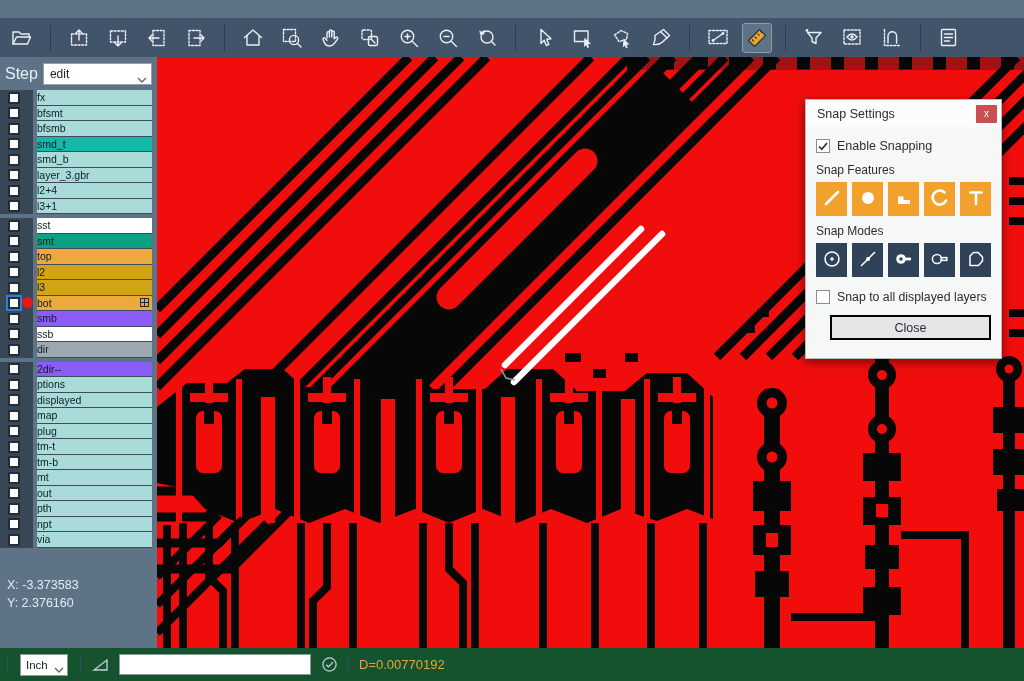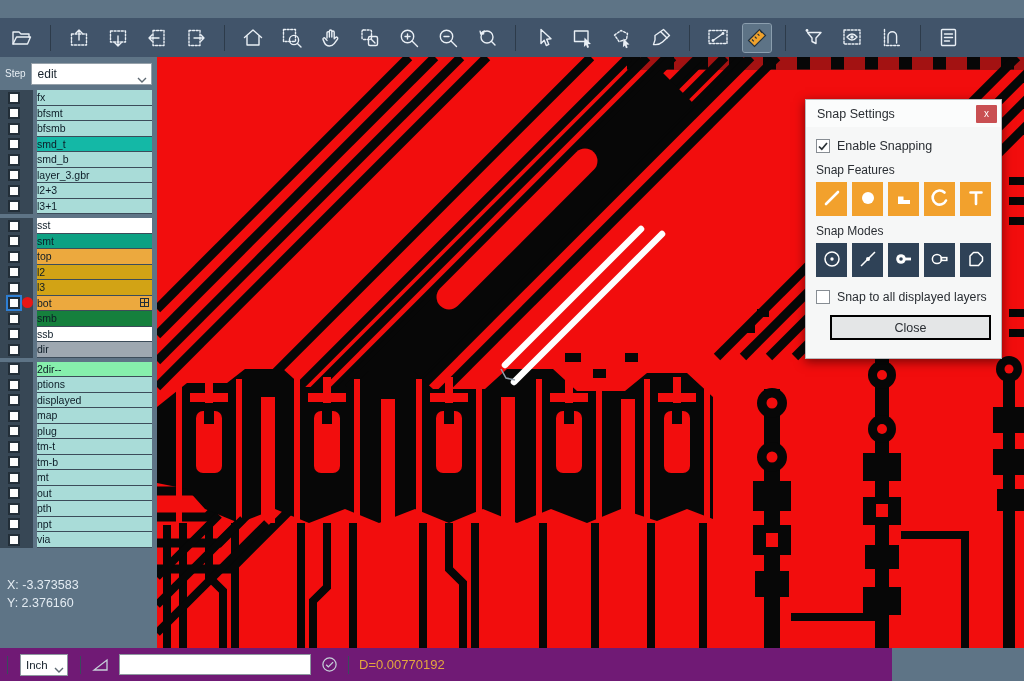--- a/index.html
+++ b/index.html
@@ -17,21 +17,21 @@
   .toolbar{position:absolute;left:0;top:18px;width:1024px;height:39px;background:#41546a;
            display:flex;align-items:center;padding-left:8px;gap:11px;}
   .tbtn{width:28px;height:28px;display:flex;align-items:center;justify-content:center;color:#e9eff5;border-radius:2px;}
   .tbtn.active{background:#5d7386;outline:1px solid #8b9eae;}
   .tbtn svg{display:block;}
   .tsep{width:1px;height:26px;background:#2d3b4a;margin:0 3px;}
 
   
   .sidebar{position:absolute;left:0;top:57px;width:157px;height:591px;background:#5e7486;}
   .step-row{height:33px;display:flex;align-items:center;padding:0 5px 0 5px;gap:5px;}
-  .step-label{font-size:10px;color:#e6edf3;}
+  .step-label{font-size:16px;color:#e6edf3;}
   .step-select{flex:1;height:22px;background:#fff;border:1px solid #96a1aa;display:flex;align-items:center;
                font-size:12px;color:#17222c;padding-left:6px;position:relative;}
   .step-select .chev{position:absolute;right:4px;top:8px;}
   .lgroup{margin-bottom:4px;}
   .lrow{display:flex;height:15.5px;align-items:stretch;}
   .chkcell{width:33px;background:#374755;display:flex;align-items:center;padding-left:8px;flex:none;}
   .lchk{width:12px;height:12px;background:#fdfdfd;border:2px solid #222e38;flex:none;}
   .lchk.sel{outline:2px solid #2e7fd4;}
   .lname{flex:1;margin-left:4px;margin-right:5px;border-bottom:1px solid #3c4c5a;
          font-size:10.5px;color:#0d1c27;display:flex;align-items:center;position:relative;}
@@ -59,21 +59,21 @@
   .dchk{width:14px;height:14px;background:#fff;border:1px solid #878d93;display:flex;align-items:center;justify-content:center;flex:none;}
   .sec-label{margin:8px 0 5px;font-size:12px;}
   .btn-row{display:flex;gap:5px;}
   .fbtn{width:34px;height:34px;background:#f2a12d;display:flex;align-items:center;justify-content:center;}
   .mbtn{width:34px;height:34px;background:#2f4257;display:flex;align-items:center;justify-content:center;}
   .all-row{margin-top:13px;margin-bottom:0;font-size:12.3px;}
   .close-btn{margin-top:11px;height:25px;background:#e4e6e7;border:2px solid #000000;
              display:flex;align-items:center;justify-content:center;font-size:12.5px;margin-left:14px;}
 
   
-  .statusbar{position:absolute;left:0;bottom:0;width:892px;height:33px;background:#701a75;
+  .statusbar{position:absolute;left:0;bottom:0;width:1024px;height:33px;background:#14532d;
              display:flex;align-items:center;font-size:12px;color:#dfe7ee;}
   .ssep{width:1px;height:18px;background:#3a4a5c;}
   .unit-select{width:48px;height:22px;background:#fff;border:1px solid #8d989f;display:flex;align-items:center;
                font-size:11.5px;color:#17222c;padding-left:5px;position:relative;margin-left:12px;}
   .unit-select .chev{position:absolute;right:3px;top:8px;}
   .measure-input{width:192px;height:21px;background:#fff;border:1px solid #8d989f;margin-left:10px;
                  font-size:12px;padding:0 4px;font-family:"Liberation Sans",sans-serif;}
   .d-text{color:#e3a63e;font-size:13px;margin-left:10px;}
   .icon-slot{display:flex;align-items:center;margin-left:10px;}
 </style>
@@ -319,21 +319,21 @@
           <div class="lrow">
             <span class="chkcell">
               <span class="lchk"></span>
             </span>
             <span class="lname" style="background: rgb(169, 220, 216);">layer_3.gbr</span>
           </div>
           <div class="lrow">
             <span class="chkcell">
               <span class="lchk"></span>
             </span>
-            <span class="lname" style="background: rgb(169, 220, 216);">l2+3</span>
+            <span class="lname" style="background: rgb(169, 220, 216);">l2+4</span>
           </div>
           <div class="lrow">
             <span class="chkcell">
               <span class="lchk"></span>
             </span>
             <span class="lname" style="background: rgb(169, 220, 216);">l3+1</span>
           </div>
         </div>
         <div class="lgroup">
           <div class="lrow">
@@ -374,41 +374,41 @@
                 <svg width="9" height="9">
                   <rect x="0.5" y="0.5" width="8" height="8" fill="none" stroke="#1f2c38"></rect>
                   <path d="M0.5 4.5 H8.5 M4.5 0.5 V8.5" stroke="#1f2c38"></path>
                 </svg>
               </span></span>
           </div>
           <div class="lrow">
             <span class="chkcell">
               <span class="lchk"></span>
             </span>
-            <span class="lname" style="background: #15803d;">smb</span>
+            <span class="lname" style="background: #8b5cf6;">smb</span>
           </div>
           <div class="lrow">
             <span class="chkcell">
               <span class="lchk"></span>
             </span>
             <span class="lname" style="background: rgb(255, 255, 255);">ssb</span>
           </div>
           <div class="lrow">
             <span class="chkcell">
               <span class="lchk"></span>
             </span>
             <span class="lname" style="background: rgb(158, 168, 177);">dir</span>
           </div>
         </div>
         <div class="lgroup">
           <div class="lrow">
             <span class="chkcell">
               <span class="lchk"></span>
             </span>
-            <span class="lname" style="background: #86efac;">2dir--</span>
+            <span class="lname" style="background: #8b5cf6;">2dir--</span>
           </div>
           <div class="lrow">
             <span class="chkcell">
               <span class="lchk"></span>
             </span>
             <span class="lname" style="background: rgb(169, 220, 216);">ptions</span>
           </div>
           <div class="lrow">
             <span class="chkcell">
               <span class="lchk"></span>

